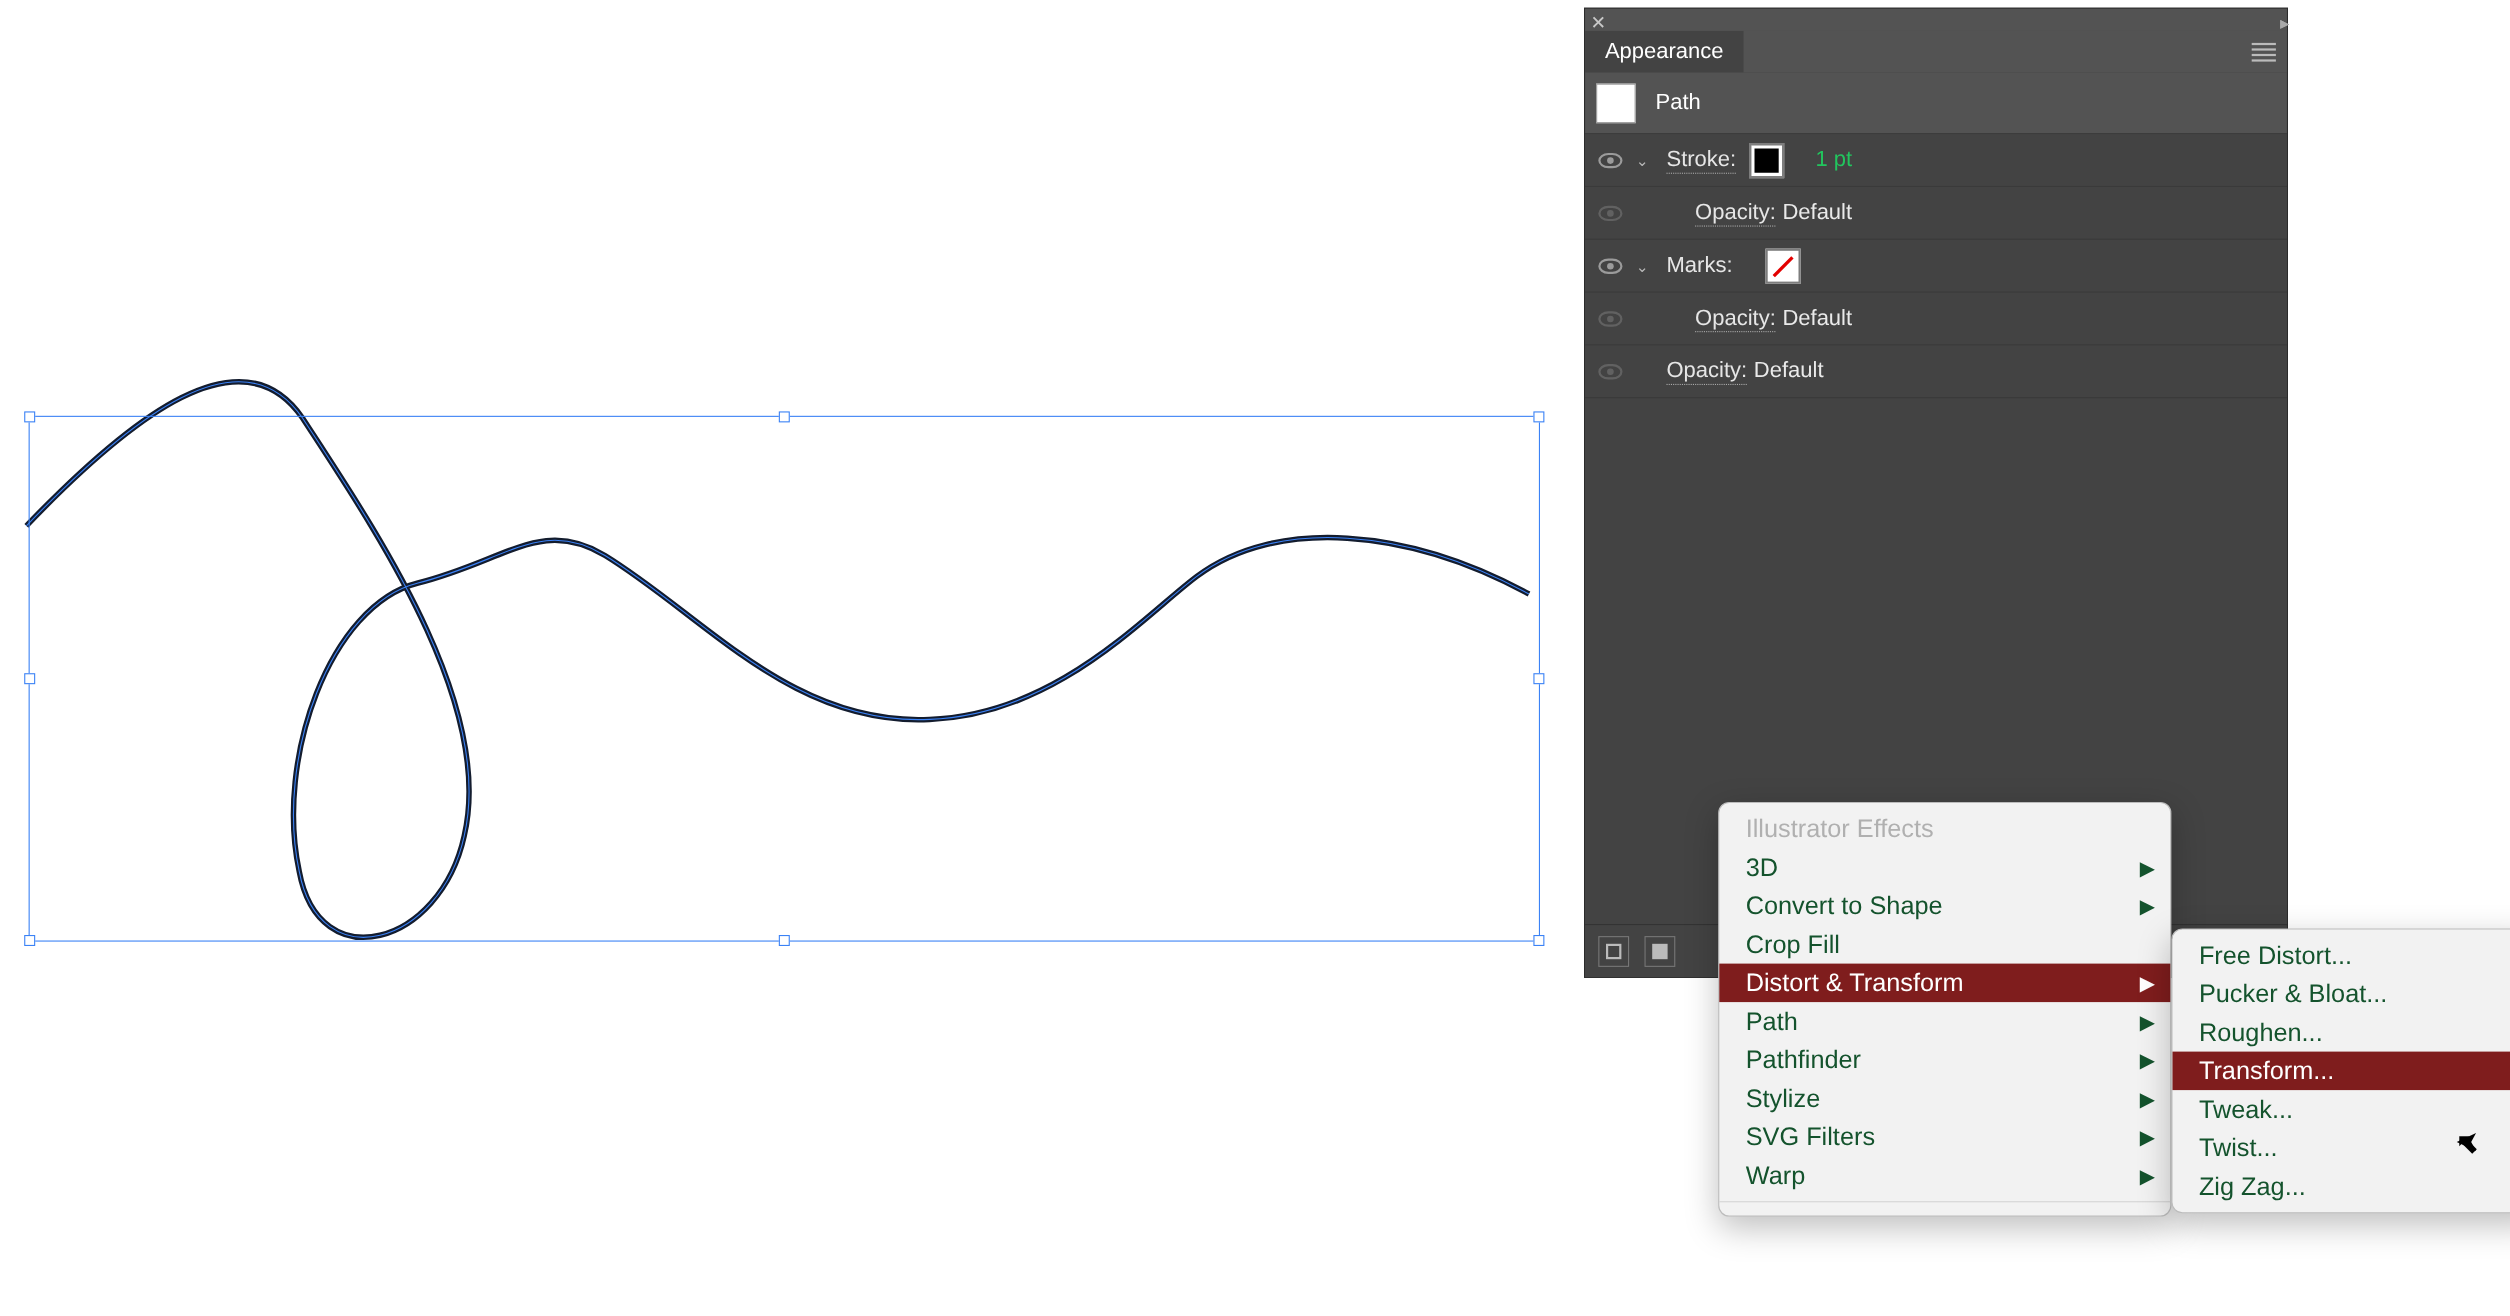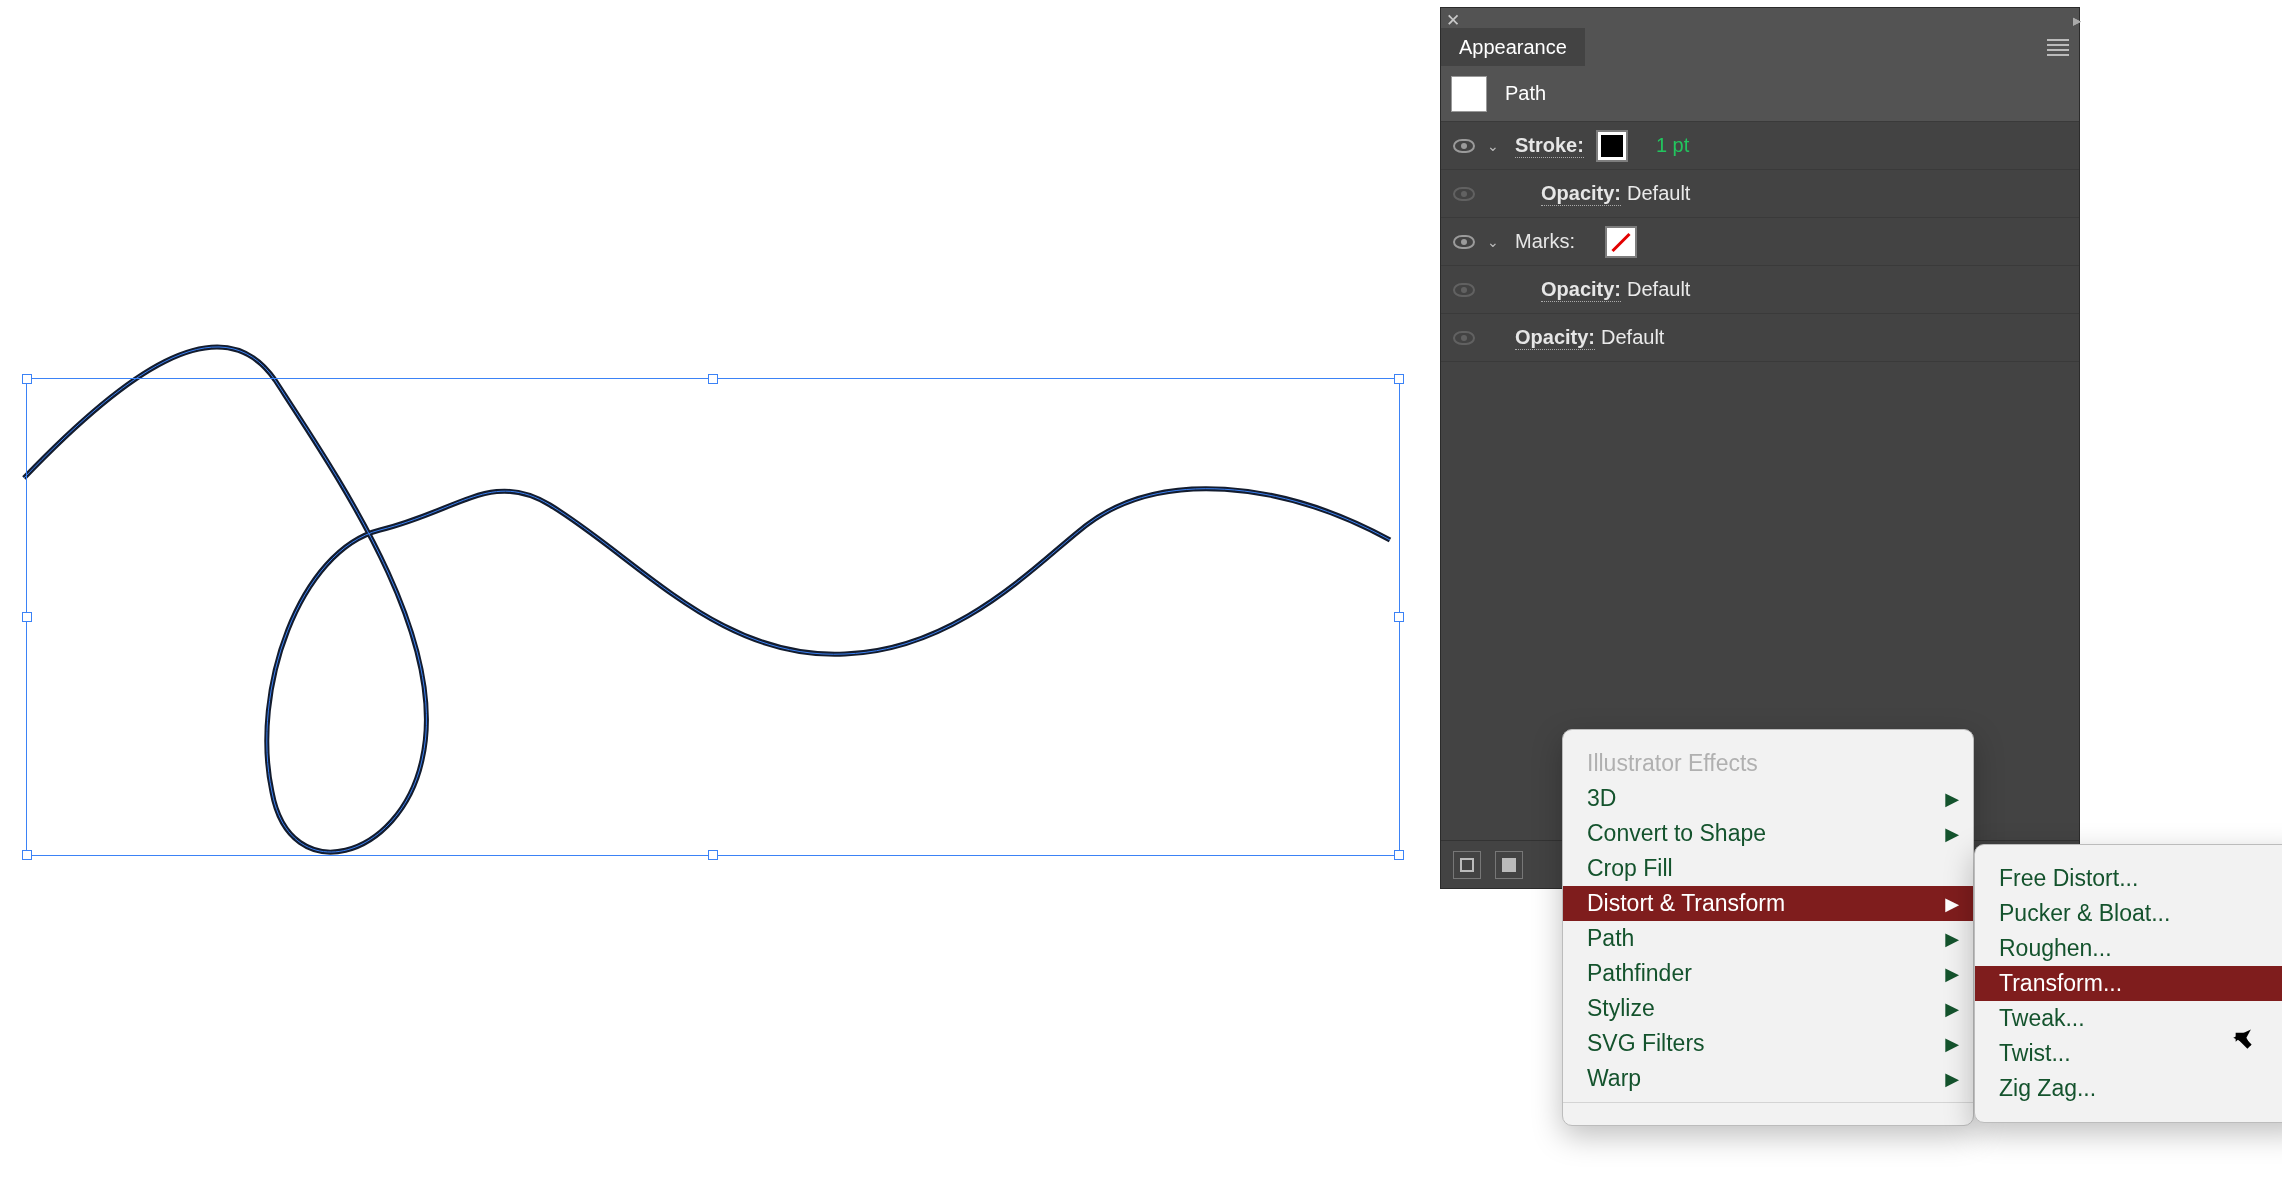--- a/index.html
+++ b/index.html
@@ -137,21 +137,21 @@
     position: relative;
   }
   .swatch.none::after {
     content: "";
     position: absolute;
     left: 2px; right: 2px; top: 48%;
     height: 3px;
     background: #e30000;
     transform: rotate(-45deg);
   }
-  .u-label { border-bottom: 1px dotted #aaa; font-weight: bold; }
+  .u-label { border-bottom: 1px dotted #aaa; }
   .indent2 { padding-left: 98px; }
   .val { margin-left: 14px; color: #22c55e; }
   .def { margin-left: 6px; color: #eaeaea; }
 
   .selection-row { background: #535353; height: 56px; }
   .seltype-swatch {
     width: 36px; height: 36px; background:#fff;
     border: 1px solid #999;
     margin: 0 18px 0 10px;
   }
@@ -175,21 +175,21 @@
   .fbtn.fill .sq { background: #bbb; border: none; }
   .trash { margin-left: auto; color:#888; font-size: 24px; }
 
   
   .menu {
     position: absolute;
     background: #f2f2f2;
     border: 1px solid #bcbcbc;
     border-radius: 10px;
     box-shadow: 0 10px 30px rgba(0,0,0,.25);
-    padding: 16px 0;
+    padding: 6px 0;
     font-size: 23px;
   }
   .menu-item {
     padding: 4px 36px 4px 24px;
     color: #14532d;
     display:flex;
     align-items:center;
     white-space: nowrap;
     position: relative;
   }

